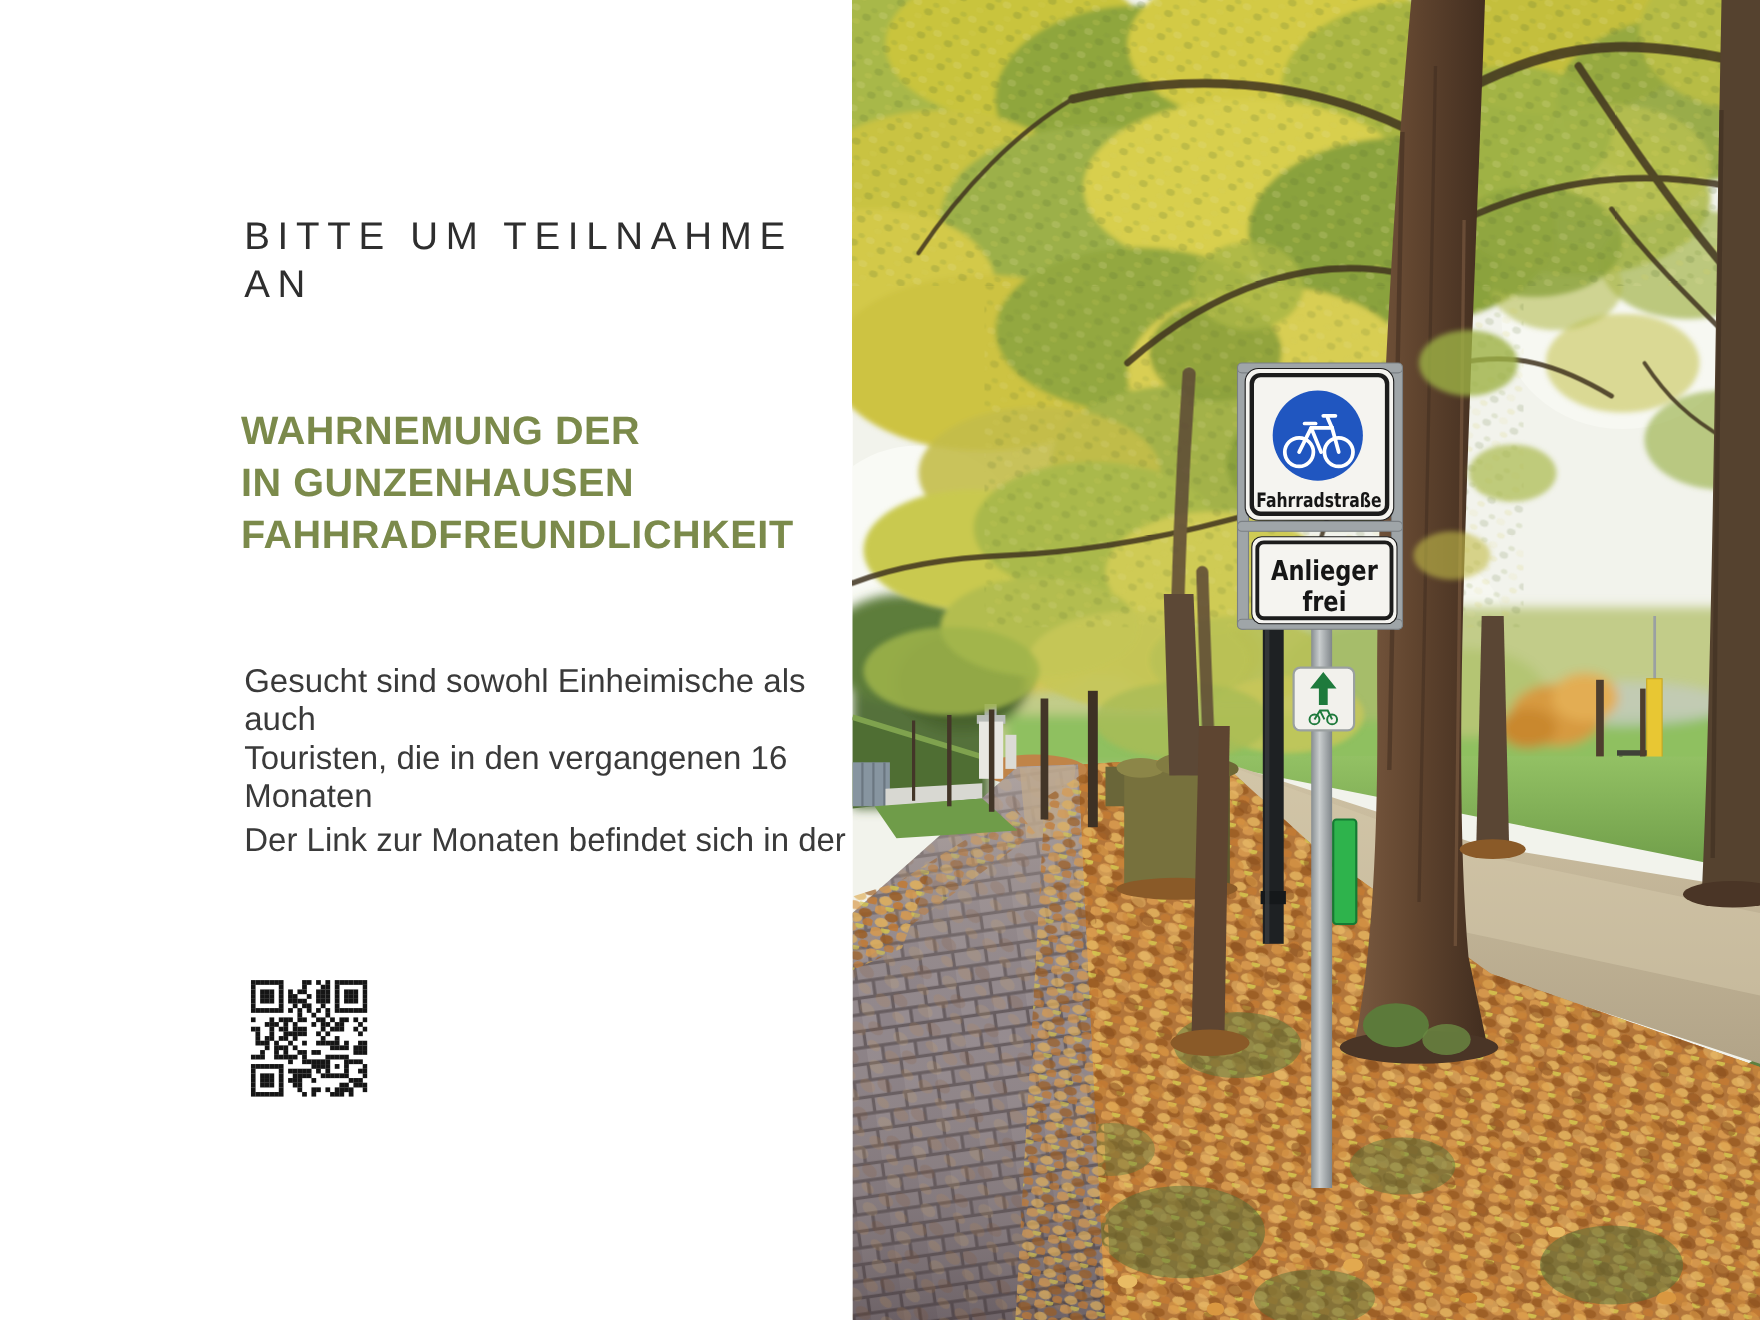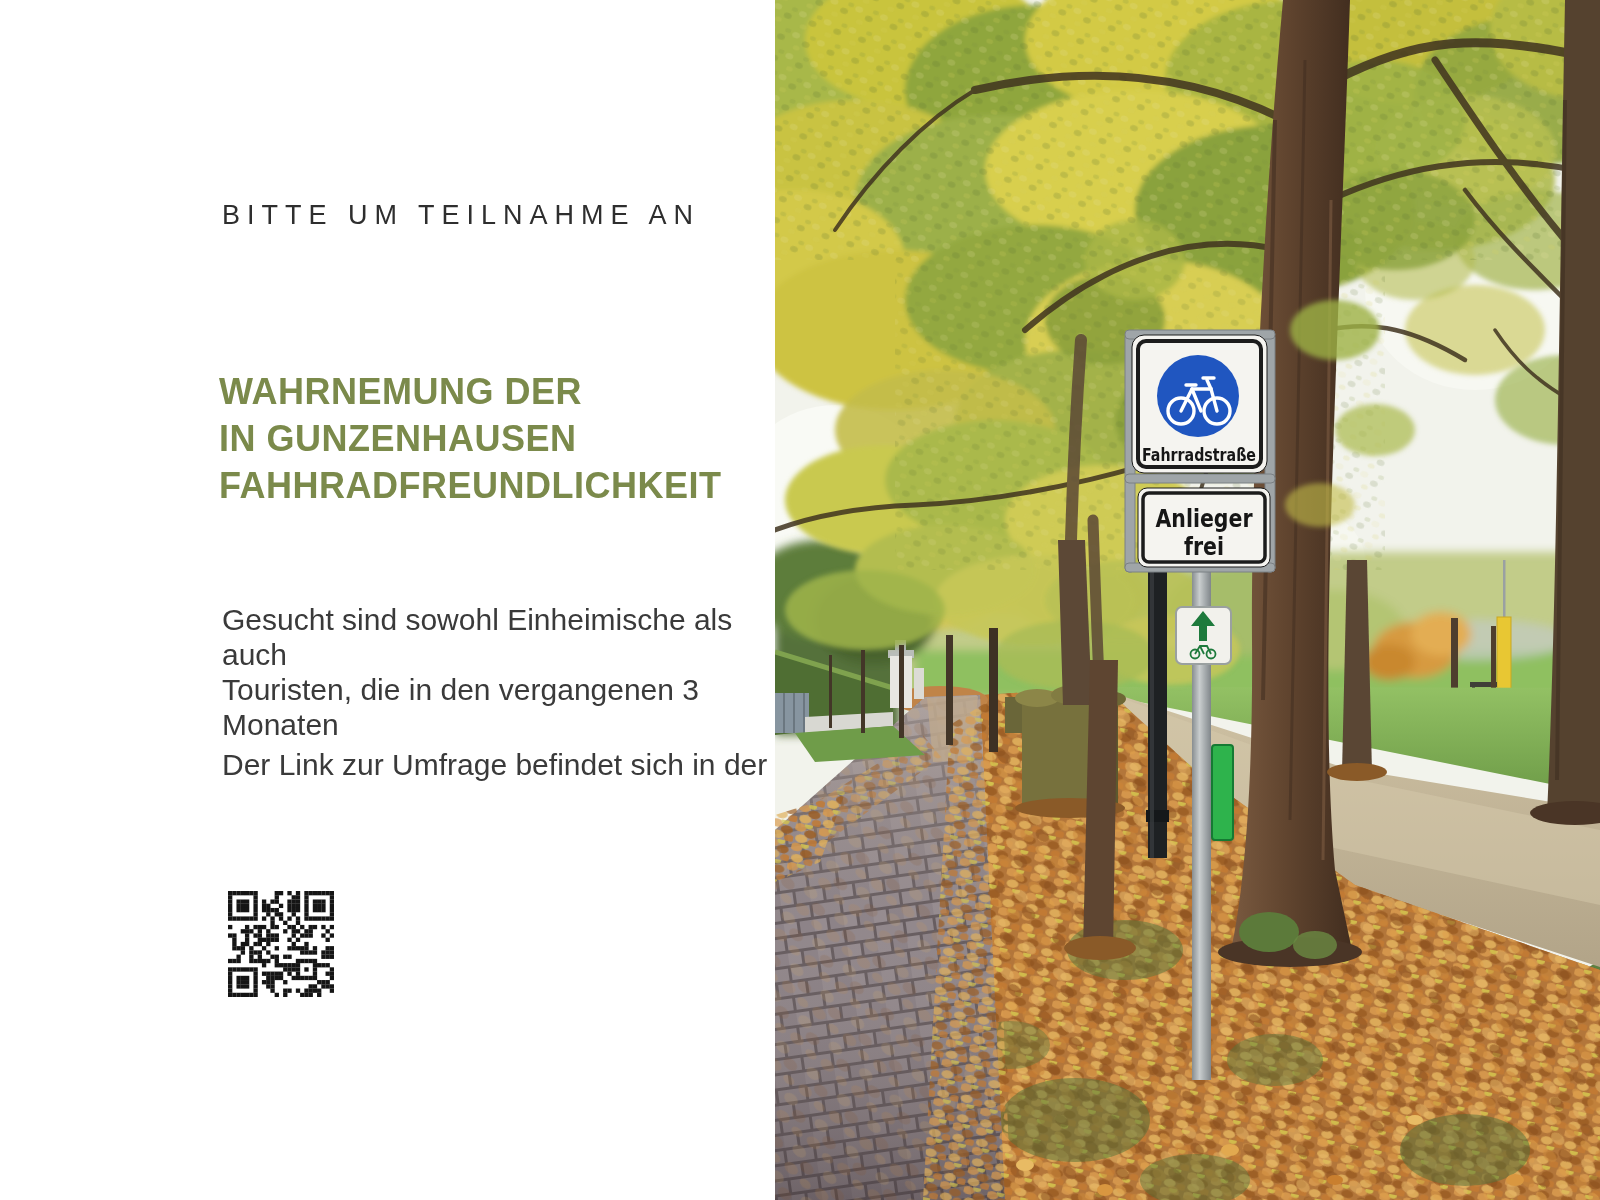--- a/index.html
+++ b/index.html
@@ -1,21 +1,21 @@
 <!DOCTYPE html>
 <html><head>
 <meta charset="utf-8">
 <style>
   html,body{margin:0;padding:0;background:#ffffff;}
   #stage{position:relative;width:1600px;height:1200px;background:#ffffff;overflow:hidden;
          font-family:"Liberation Sans","DejaVu Sans",sans-serif;}
   
   #left-panel{position:absolute;left:0;top:0;width:775px;height:1200px;background:#ffffff;}
   .eyebrow{position:absolute;left:222px;top:193px;width:520px;
-           font-size:27px;font-weight:400;letter-spacing:7px;line-height:44px;color:#2e2e2e;}
+           font-size:35px;font-weight:400;letter-spacing:7px;line-height:44px;color:#2e2e2e;}
   .title{position:absolute;left:219px;top:368px;width:540px;
          font-size:36px;font-weight:700;letter-spacing:.5px;line-height:47px;color:#7b8a4b;}
   .body-text{position:absolute;left:222px;width:560px;
              font-size:30px;font-weight:400;line-height:35px;color:#3a3a3a;}
   #body-par-1{top:602px;}
   #body-par-2{top:747px;}
   #qr-wrap{position:absolute;left:228px;top:891px;width:106px;height:106px;}
   
   #photo{position:absolute;left:775px;top:0;width:825px;height:1200px;}
   .sign-text{font-family:"DejaVu Sans","Liberation Sans",sans-serif;fill:#161616;}
@@ -32,25 +32,25 @@
     </div>
 
     <div class="title">
       <div>WAHRNEMUNG DER</div>
       <div>IN GUNZENHAUSEN</div>
       <div>FAHHRADFREUNDLICHKEIT</div>
     </div>
 
     <div class="body-text" id="body-par-1">
       <div>Gesucht sind sowohl Einheimische als auch</div>
-      <div>Touristen, die in den vergangenen 3 Monaten</div>
+      <div>Touristen, die in den vergangenen 16 Monaten</div>
     </div>
 
     <div class="body-text" id="body-par-2">
-      <div>Der Link zur Umfrage befindet sich in der</div>
+      <div>Der Link zur Monaten befindet sich in der</div>
     </div>
 
     <div id="qr-wrap">
       <svg width="106" height="106" viewBox="0 0 25 25">
         <rect x="0" y="0" width="25" height="25" fill="#ffffff"></rect>
         <g id="qr-modules" fill="#151515">
             <rect x="0" y="0" width="1.02" height="1.02"></rect>
             <rect x="1" y="0" width="1.02" height="1.02"></rect>
             <rect x="2" y="0" width="1.02" height="1.02"></rect>
             <rect x="3" y="0" width="1.02" height="1.02"></rect>

